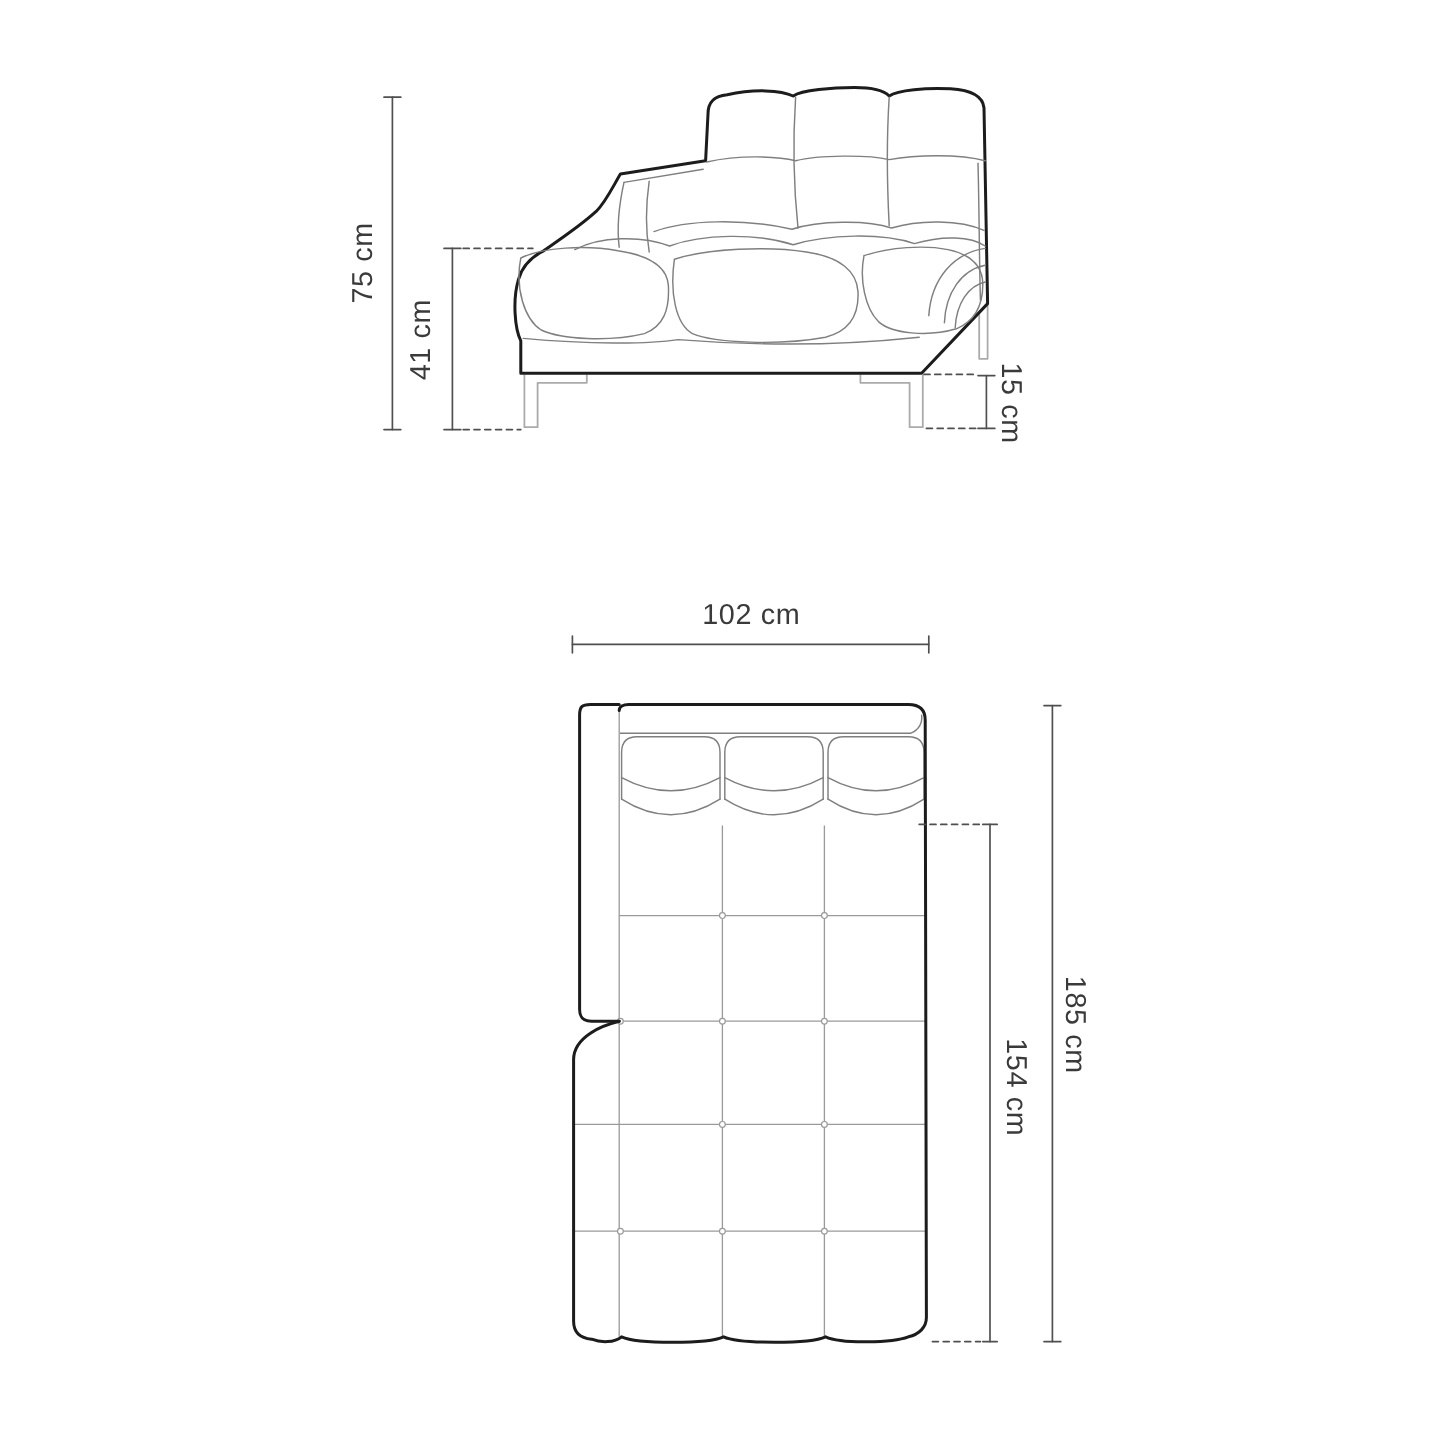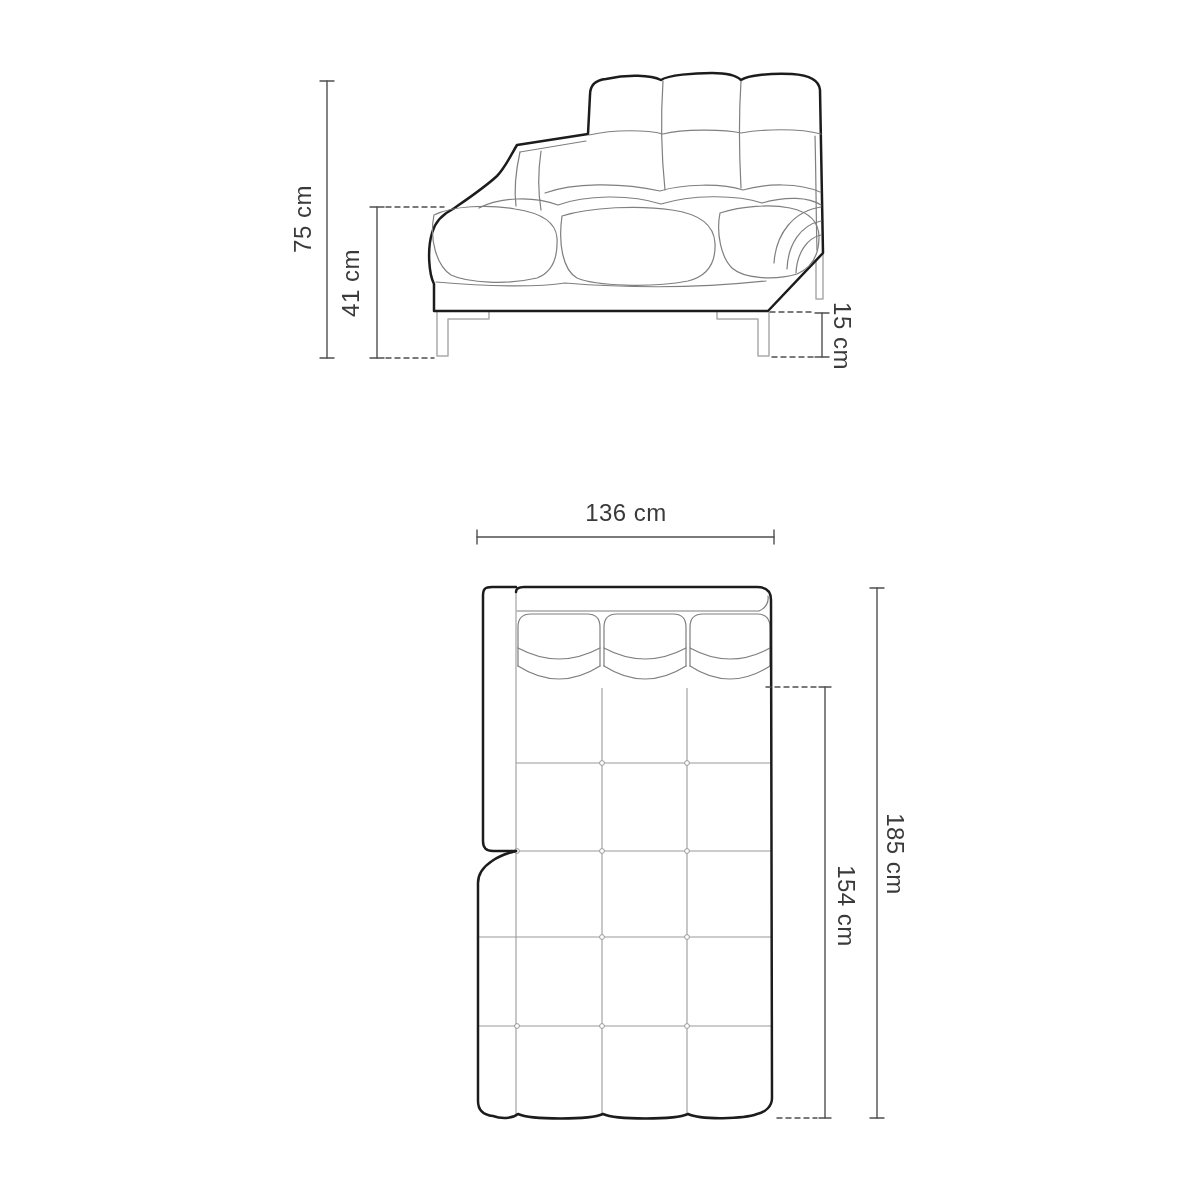--- a/index.html
+++ b/index.html
@@ -168,19 +168,19 @@
       </g>
     </g>
   </svg>
 
   <div class="dim-label rot-ccw" style="left:303px;top:219px;">75 cm</div>
 
   <div class="dim-label rot-ccw" style="left:351px;top:283px;">41 cm</div>
 
   <div class="dim-label rot-cw" style="left:842px;top:336px;">15 cm</div>
 
-  <div class="dim-label" style="left:626px;top:513px;">136 cm</div>
+  <div class="dim-label" style="left:626px;top:513px;">102 cm</div>
 
   <div class="dim-label rot-cw" style="left:895px;top:854px;">185 cm</div>
 
   <div class="dim-label rot-cw" style="left:846px;top:906px;">154 cm</div>
 
 </div>
 
 </body></html>

